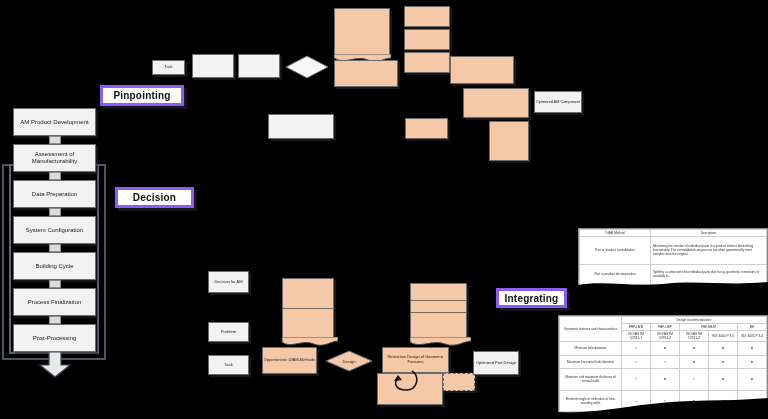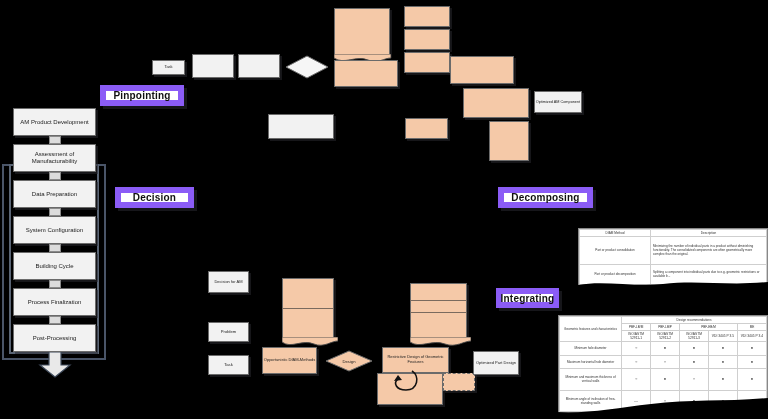--- a/index.html
+++ b/index.html
@@ -20,21 +20,21 @@
         box-shadow:2px 2px 0 rgba(40,40,45,.55);
         display:flex;align-items:center;justify-content:center;text-align:center;
         line-height:1.15;color:#222;}
 
   
   .diamond{display:flex;align-items:center;justify-content:center;text-align:center;}
   .diamond svg{position:absolute;inset:0;}
   .diamond span{position:relative;z-index:2;}
 
   
-  .tag{background:#fff;border:6px solid #8b5cf6;
+  .tag{background:#fff;border:3px solid #8b5cf6;
        box-shadow:3px 3px 0 rgba(30,30,35,.75);
        display:flex;align-items:center;justify-content:center;
        font-weight:bold;color:#111;letter-spacing:.2px;text-align:right;}
 
   
   .frame{border:2px solid #4a5568;background:transparent;}
 
   
   table{border-collapse:collapse;width:100%;height:100%;background:#fff;
         font-size:3.1px;color:#333;table-layout:fixed;}
@@ -157,24 +157,21 @@
   <div class="abs obox" style="left:405px;top:118px;width:43px;height:21px;font-size:4px;">
     <span></span>
   </div>
 
   <div class="abs tag" style="left:100px;top:85px;width:84px;height:21px;font-size:10px;">
     <span>Pinpointing</span>
   </div>
   <div class="abs tag" style="left:115px;top:187px;width:79px;height:21px;font-size:10px;">
     <span>Decision</span>
   </div>
-  <div class="abs tag" style="left:498px;top:187px;width:95px;height:21px;font-size:10px;">
-    <span>Decomposing</span>
-  </div>
-  <div class="abs tag" style="left:496px;top:288px;width:63px;height:20px;font-size:10px;">
+  <div class="abs tag" style="left:496px;top:288px;width:71px;height:20px;font-size:10px;">
     <span>Integrating</span>
   </div>
 
   <div class="abs pbox" style="left:208px;top:271px;width:41px;height:22px;font-size:4px;">
     <span>Decision for AM</span>
   </div>
   <div class="abs pbox" style="left:208px;top:322px;width:41px;height:20px;font-size:4.2px;">
     <span>Problem</span>
   </div>
   <div class="abs pbox" style="left:208px;top:355px;width:41px;height:20px;font-size:4.2px;">

